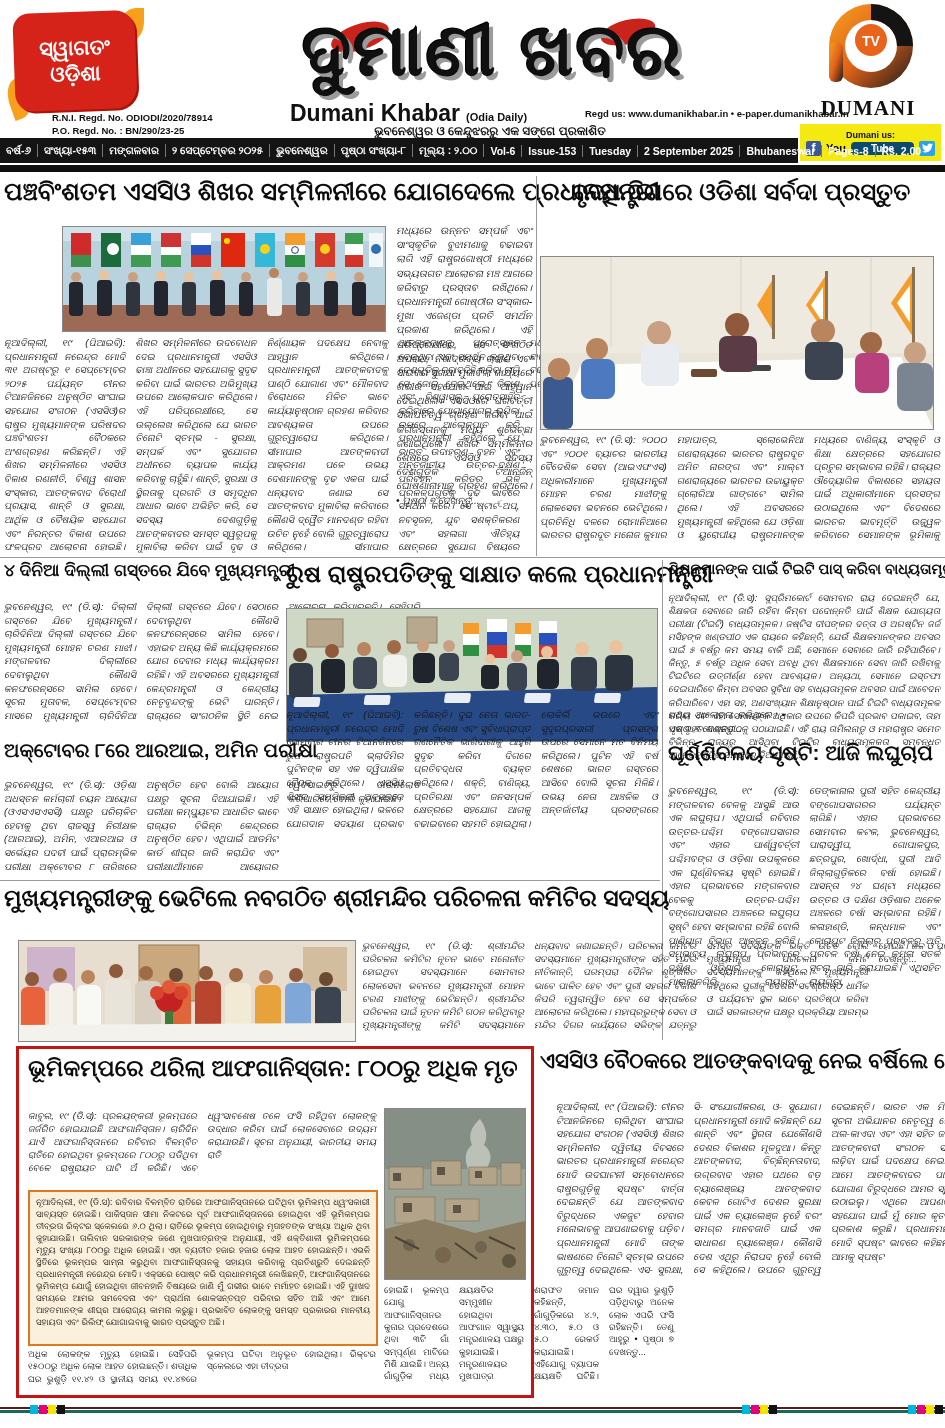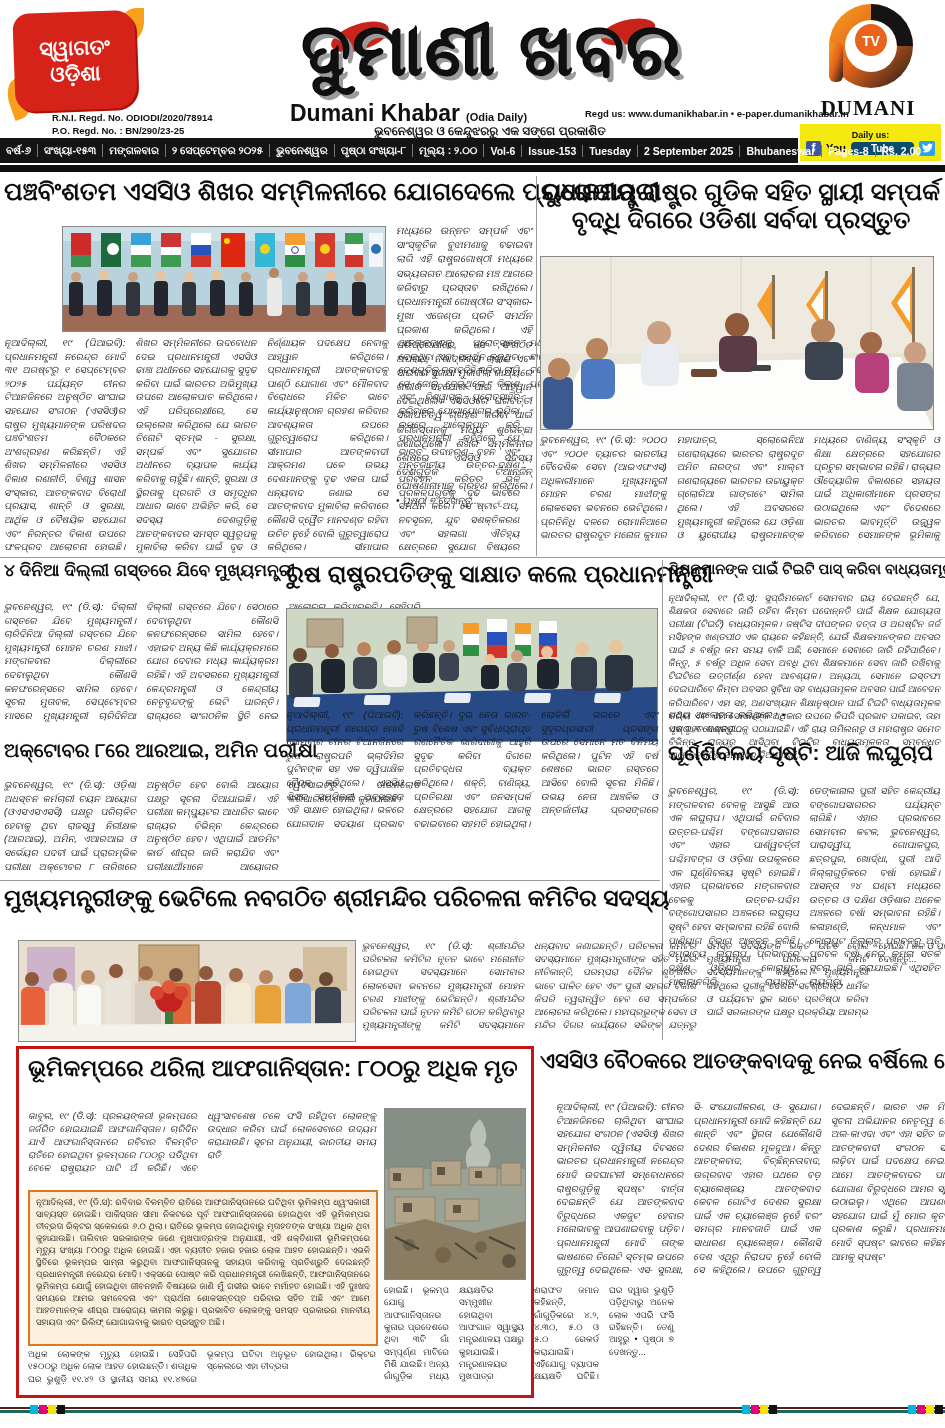--- a/index.html
+++ b/index.html
@@ -98,21 +98,21 @@
     <circle cx="78" cy="46" r="26" fill="#ffffff"></circle>
     <path d="M78 4 A42 42 0 0 1 120 46 L104 46 A26 26 0 0 0 78 20 Z" fill="#141414"></path>
     <rect x="36" y="42" width="14" height="40" rx="6" fill="url(#dg)"></rect>
     <circle cx="78" cy="40" r="17" fill="#e8641c" stroke="#fff" stroke-width="2"></circle>
     <text x="78" y="46" text-anchor="middle" font-size="14" font-weight="bold" fill="#ffffff" font-family="Liberation Sans, sans-serif">TV</text>
   </svg>
   <div style="font-family:'Liberation Serif','DejaVu Serif',serif;font-weight:900;font-size:21px;letter-spacing:1px;margin-top:-4px;">DUMANI</div>
 </div>
 
 <div class="abs follow">
-  <span class="fl">Daily us:</span>
+  <span class="fl">Dumani us:</span>
   <span class="ficons">
     <span class="fb">f</span>
     <span class="yt-you">You</span>
     <span class="yt-tube">Tube</span>
     <span class="tw">
       <svg width="11" height="10" viewBox="0 0 24 20">
           <path d="M24 2.3c-.9.4-1.8.7-2.8.8 1-.6 1.8-1.6 2.2-2.7-1 .6-2 1-3.1 1.2C19.4.6 18.1 0 16.7 0c-2.7 0-4.9 2.2-4.9 4.9 0 .4 0 .8.1 1.1C7.7 5.8 4.1 3.8 1.7.9 1.2 1.7 1 2.5 1 3.4c0 1.7.9 3.2 2.2 4.1-.8 0-1.6-.2-2.2-.6v.1c0 2.4 1.7 4.4 3.9 4.8-.4.1-.8.2-1.3.2-.3 0-.6 0-.9-.1.6 2 2.4 3.4 4.6 3.4-1.7 1.3-3.8 2.1-6.1 2.1H0c2.2 1.4 4.8 2.2 7.5 2.2 9.1 0 14-7.5 14-14v-.6c1-.7 1.8-1.6 2.5-2.7z" fill="#fff"></path>
         </svg>
     </span>
   </span>
@@ -247,21 +247,20 @@
 <div class="abs body-txt" style="left:396px;top:224px;width:136px;height:331px;font-size:10px;">ମଧ୍ୟରେ ଉନ୍ନତ ସମ୍ପର୍କ ଏବଂ ସାଂସ୍କୃତିକ ବୁଝାମଣାକୁ ବଢାଇବା ଲାଗି ଏହି ରାଷ୍ଟ୍ରଗୋଷ୍ଠୀ ମଧ୍ୟରେ ସଭ୍ୟତାଗତ ଆଲୋଚନା ମଞ୍ଚ ଆଗରେ କରିବାରୁ ପ୍ରସ୍ତାବ ରଖିଥିଲେ। ପ୍ରଧାନମନ୍ତ୍ରୀ ଗୋଷ୍ଠୀର ସଂସ୍କାର-ମୁଖା ଏଜେଣ୍ଡା ପ୍ରତି ସମର୍ଥନ ପ୍ରକାଶ କରିଥିଲେ। ଏହି ପରିପ୍ରେକ୍ଷୀରେ, ସେ ସଂଗଠିତ ଅପରାଧ, ନିଶାଦ୍ରବ୍ୟ ଚାଲାଣ ଏବଂ ସାଇବର ସୁରକ୍ଷା ମୁକାବିଲା କାର୍ଯ୍ୟରେ ଗଭୀର ସହଯୋଗ ପାଇଁ ଆହ୍ୱାନ ଦେଇଥିଲେ। ଏସସିଓରେ ପରବର୍ତ୍ତୀ ସଭାପତିତ୍ୱ ଗ୍ରହଣ କରିବା ପାଇଁ କିର୍ଗିଜସ୍ତାନକୁ ମଧ୍ୟ ଶୁଭେଚ୍ଛା ଜଣାଇଥିଲେ। ଶିଖର ସମ୍ମିଳନୀର ଶେଷରେ ଏସସିଓ ସଦସ୍ୟ ଦେଶଗୁଡ଼ିକ ଟିଆନଜିନ୍ ଘୋଷଣାନାମାକୁ ଗ୍ରହଣ କରିଥିଲେ। • ପୃଷ୍ଠା ୭ ଦେଖନ୍ତୁ...</div>
 <div class="abs body-txt cols3" style="left:4px;top:336px;width:384px;height:218px;">
   <span>ନୂଆଦିଲ୍ଲୀ, ୧୯ (ପିଆଇବି): ପ୍ରଧାନମନ୍ତ୍ରୀ ନରେନ୍ଦ୍ର ମୋଦି ୩୧ ଅଗଷ୍ଟରୁ ୧ ସେପ୍ଟେମ୍ବର ୨୦୨୫ ପର୍ଯ୍ୟନ୍ତ ଚୀନର ଟିଆନଜିନରେ ଅନୁଷ୍ଠିତ ସାଂଘାଇ ସହଯୋଗ ସଂଗଠନ (ଏସସିଓ)ର ରାଷ୍ଟ୍ର ମୁଖ୍ୟମାନଙ୍କ ପରିଷଦର ପଞ୍ଚବିଂଶତମ ବୈଠକରେ ଅଂଶଗ୍ରହଣ କରିଛନ୍ତି। ଏହି ଶିଖର ସମ୍ମିଳନୀରେ ଏସସିଓ ବିକାଶ ରଣନୀତି, ବିଶ୍ୱ ଶାସନ ସଂସ୍କାର, ଆତଙ୍କବାଦ ବିରୋଧୀ ପ୍ରୟାସ, ଶାନ୍ତି ଓ ସୁରକ୍ଷା, ଆର୍ଥିକ ଓ ବୈଷୟିକ ସହଯୋଗ ଏବଂ ନିରନ୍ତର ବିକାଶ ଉପରେ ଫଳପ୍ରଦ ଆଲୋଚନା ହୋଇଛି। ଶିଖର ସମ୍ମିଳନୀରେ ଉଦବୋଧନ ଦେଇ ପ୍ରଧାନମନ୍ତ୍ରୀ ଏସସିଓ ଢାଞ୍ଚା ଅଧୀନରେ ସହଯୋଗକୁ ସୁଦୃଢ କରିବା ପାଇଁ ଭାରତର ଅଭିମୁଖ୍ୟ ଉପରେ ଆଲୋକପାତ କରିଥିଲେ। ଏହି</span>
   <span>ପରିପ୍ରେକ୍ଷୀରେ, ସେ ଉଲ୍ଲେଖ କରିଥିଲେ ଯେ ଭାରତ ତିନୋଟି ସ୍ତମ୍ଭ - ସୁରକ୍ଷା, ସମ୍ପର୍କ ଏବଂ ସୁଯୋଗର ଅଧୀନରେ ବ୍ୟାପକ କାର୍ଯ୍ୟ କରିବାକୁ ଚାହୁଁଛି। ଶାନ୍ତି, ସୁରକ୍ଷା ଓ ସ୍ଥିରତାକୁ ପ୍ରଗତି ଓ ସମୃଦ୍ଧିର ଆଧାର ଭାବେ ଅଭିହିତ କରି, ସେ ସଦସ୍ୟ ଦେଶଗୁଡ଼ିକୁ ଆତଙ୍କବାଦର ସମସ୍ତ ସ୍ୱରୂପକୁ ମୁକାବିଲା କରିବା ପାଇଁ ଦୃଢ ଓ ନିର୍ଣ୍ଣାୟକ ପଦକ୍ଷେପ ନେବାକୁ ଆହ୍ୱାନ କରିଥିଲେ। ପ୍ରଧାନମନ୍ତ୍ରୀ ଆତଙ୍କବାଦକୁ ପାଣ୍ଠି ଯୋଗାଣ ଏବଂ ମୌଳବାଦ ବିରୋଧରେ ମିଳିତ ଭାବେ କାର୍ଯ୍ୟାନୁଷ୍ଠାନ ଗ୍ରହଣ କରିବାର ଆବଶ୍ୟକତା ଉପରେ ଗୁରୁତ୍ୱାରୋପ କରିଥିଲେ। ସୀମାପାର ଆତଙ୍କବାଦୀ ଆକ୍ରମଣ ପଳେ ଉଭୟ ଦେଶମାନଙ୍କୁ ଦୃଢ ଏକତା ପାଇଁ ଧନ୍ୟବାଦ ଜଣାଇ ସେ ଆତଙ୍କବାଦ ମୁକାବିଲା କରିବାରେ କୌଣସି ଦ୍ୱୈତ</span>
   <span>ମାନଦଣ୍ଡ ରହିବା ଉଚିତ ନୁହେଁ ବୋଲି ଗୁରୁତ୍ୱାରୋପ କରିଥିଲେ। ସୀମାପାର ଆତଙ୍କବାଦକୁ ପ୍ରୋତ୍ସାହନ ଦେଉଥିବା ଏବଂ ସମର୍ଥନ କରୁଥିବା ଦେଶଗୁଡ଼ିକୁ ଜବାବଦିହି କରିବା ଲାଗି ସେ ଜୋର ଦେଇଥିଲେ। ବିକାଶ ଏବଂ ବିଶ୍ୱାସକୁ ପ୍ରୋତ୍ସାହିତ କରିବାରେ ଯୋଗାଯୋଗର ଭୂମିକା ଉପରେ ଆଲୋକପାତ କରି ପ୍ରଧାନମନ୍ତ୍ରୀ କହିଥିଲେ ଯେ ଭାରତ ଉଦାହରଣ ବହନ ଏବଂ ଅନ୍ତର୍ଜାତୀୟ ଉତ୍ତର-ଦକ୍ଷିଣ ପରିବହନ କରିଡର ଭଳି ପ୍ରକଳ୍ପଗୁଡ଼ିକୁ ଦୃଢ ଭାବରେ ସମର୍ଥନ କରେ। ସେ ଷ୍ଟାର୍ଟ-ଅପ୍, ନବସୃଜନ, ଯୁବ ସଶକ୍ତିକରଣ ଏବଂ ସହଳାଗା ଐତିହ୍ୟ କ୍ଷେତ୍ରରେ ସୁଯୋଗ ବିଷୟରେ ମଧ୍ୟ କହିଥିଲେ, ଯାହାକୁ ଏସସିଓ ଛାତ୍ରା ଅଧୀନରେ ଆଗକୁ ବଢାଇବା ଆବଶ୍ୟକ। ପ୍ରଧାନମନ୍ତ୍ରୀ ଲୋକମାନଙ୍କ</span>
 </div>
 
 <div class="abs vrule" style="left:536px;top:176px;height:380px;"></div>
 
 <div class="abs hl2" style="left:540px;top:178px;width:402px;font-size:24px;">
-  <div>ୟୁରୋପୀୟ ରାଷ୍ଟ୍ର ଗୁଡିକ ସହିତ ସ୍ଥାୟୀ ସମ୍ପର୍କ</div>
   <div>ବୃଦ୍ଧି ଦିଗରେ ଓଡିଶା ସର୍ବଦା ପ୍ରସ୍ତୁତ</div>
 </div>
 
 <div class="abs photo" style="left:540px;top:256px;width:392px;height:172px;">
   <svg width="392" height="172" viewBox="0 0 392 172">
     <rect width="392" height="172" fill="#e9e4d8"></rect>
     <rect x="0" y="0" width="392" height="96" fill="#efeadf"></rect>
     <line x1="70" y1="0" x2="70" y2="90" stroke="#d8d2c4"></line>
       <line x1="200" y1="0" x2="200" y2="90" stroke="#d8d2c4"></line>
       <line x1="330" y1="0" x2="330" y2="90" stroke="#d8d2c4"></line>

